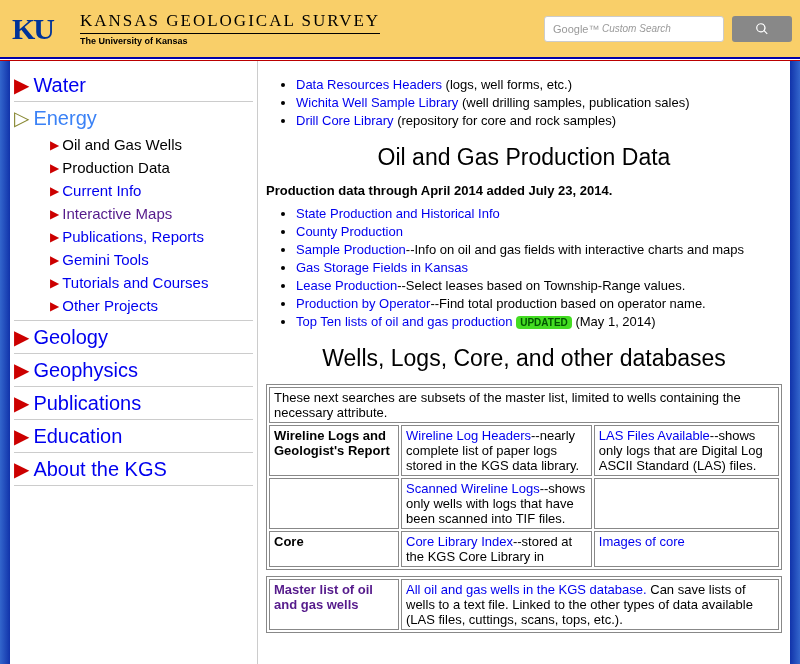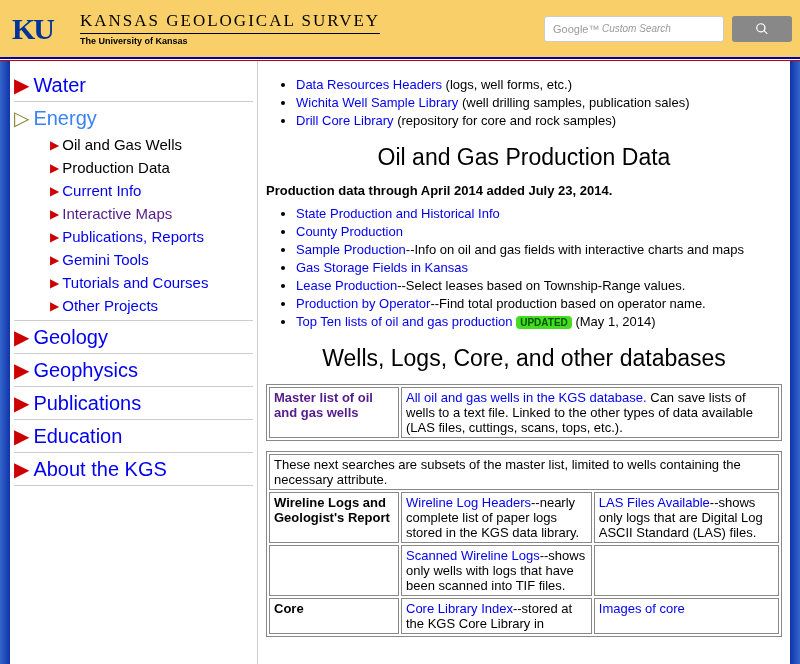--- a/index.html
+++ b/index.html
@@ -165,29 +165,20 @@
       <li><a>County Production</a></li>
       <li><a>Sample Production</a><span>--Info on oil and gas fields with interactive charts and maps</span></li>
       <li><a>Gas Storage Fields in Kansas</a></li>
       <li><a>Lease Production</a><span>--Select leases based on Township-Range values.</span></li>
       <li><a>Production by Operator</a><span>--Find total production based on operator name.</span></li>
       <li><a>Top Ten lists of oil and gas production</a> <span class="tag-updated">UPDATED</span><span> (May 1, 2014)</span></li>
     </ul>
 
     <div class="sub-h">Wells, Logs, Core, and other databases</div>
 
-    <table class="grid">
-      <tbody>
-          <tr>
-        <td class="rowhead"><span>Master list of oil and gas wells</span></td>
-        <td><a>All oil and gas wells in the KGS database.</a><span> Can save lists of wells to a text file. Linked to the other types of data available (LAS files, cuttings, scans, tops, etc.).</span></td>
-      </tr>
-    </tbody>
-      </table>
-
     <table class="grid" style="margin-top:10px;">
       <tbody>
           <tr>
             <td class="notehead" colspan="3">These next searches are subsets of the master list, limited to wells containing the necessary attribute.</td>
           </tr>
       <tr>
         <td class="rowhead" style="color:#000">Wireline Logs and Geologist's Report</td>
         <td><a>Wireline Log Headers</a><span>--nearly complete list of paper logs stored in the KGS data library.</span></td>
         <td><a>LAS Files Available</a><span>--shows only logs that are Digital Log ASCII Standard (LAS) files.</span></td>
       </tr>
@@ -196,16 +187,25 @@
         <td><a>Scanned Wireline Logs</a><span>--shows only wells with logs that have been scanned into TIF files.</span></td>
         <td><span></span></td>
       </tr>
       <tr>
         <td class="rowhead" style="color:#000">Core</td>
         <td><a>Core Library Index</a><span>--stored at the KGS Core Library in</span></td>
         <td><a>Images of core</a></td>
       </tr>
     </tbody>
       </table>
+
+    <table class="grid">
+      <tbody>
+          <tr>
+        <td class="rowhead"><span>Master list of oil and gas wells</span></td>
+        <td><a>All oil and gas wells in the KGS database.</a><span> Can save lists of wells to a text file. Linked to the other types of data available (LAS files, cuttings, scans, tops, etc.).</span></td>
+      </tr>
+    </tbody>
+      </table>
   </div>
 
   <div class="right-strip"></div>
 </div>
 
 </body></html>

